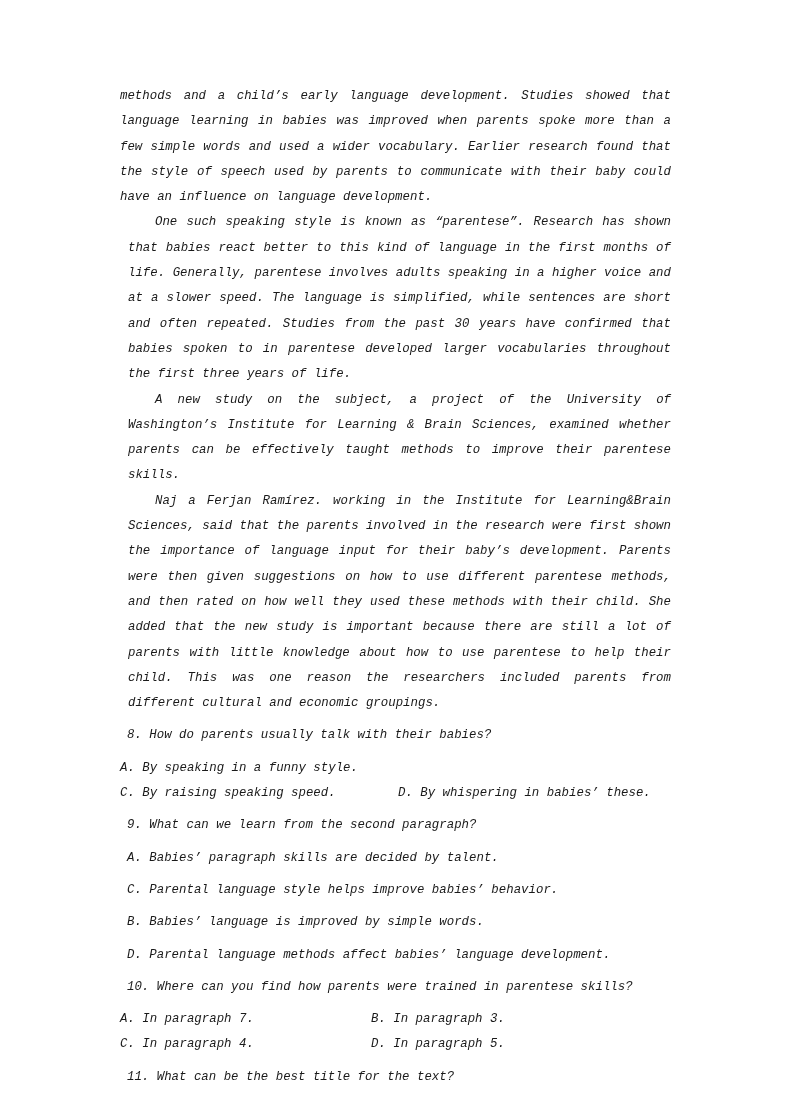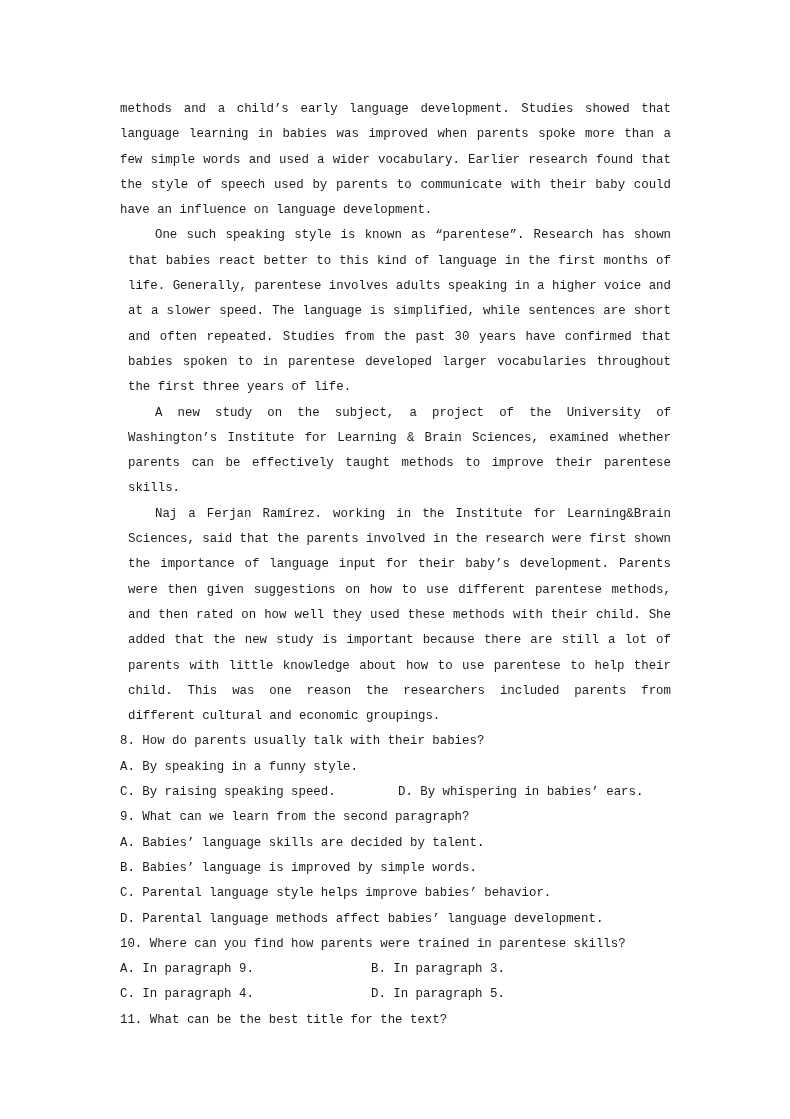--- a/index.html
+++ b/index.html
@@ -12,36 +12,37 @@
       height: 1119px;
       position: relative;
       overflow: hidden;
       color: #1a1a1a;
       font-family: "Liberation Mono", "DejaVu Sans Mono", monospace;
       font-size: 12.4px;
     }
     .page {
       position: absolute;
       left: 120px;
-      top: 97px;
+      top: 84px;
       width: 551px;
+      font-style: italic;
     }
     .para {
       margin: 0;
       line-height: 25.3px;
       text-align: justify;
       text-align-last: left;
       word-spacing: 0px;
     }
     .para.indent {
       text-indent: 27px;
       margin-left: 8px;
     }
     .q-line {
-      margin: 0;
+      margin: 7px;
       line-height: 25.3px;
       white-space: nowrap;
     }
     .opt-row {
       position: relative;
       height: 25.3px;
       line-height: 25.3px;
       white-space: nowrap;
     }
     .opt-row .col {
@@ -62,36 +63,36 @@
   <p class="para indent">A new study on the subject, a project of the University of Washington’s Institute for Learning &amp; Brain Sciences, examined whether parents can be effectively taught methods to improve their parentese skills.</p>
   <p class="para indent">Naj a Ferjan Ramírez. working in the Institute for Learning&amp;Brain Sciences, said that the parents involved in the research were first shown the importance of language input for their baby’s development. Parents were then given suggestions on how to use different parentese methods, and then rated on how well they used these methods with their child. She added that the new study is important because there are still a lot of parents with little knowledge about how to use parentese to help their child. This was one reason the researchers included parents from different cultural and economic groupings.</p>
 
   <div>
     <p class="q-line">8. How do parents usually talk with their babies?</p>
     <div class="opt-row q8">
       <span class="col left">A. By speaking in a funny style.</span>
     </div>
     <div class="opt-row q8">
       <span class="col left">C. By raising speaking speed.</span>
-      <span class="col right">D. By whispering in babies’ ears.</span>
+      <span class="col right">D. By whispering in babies’ these.</span>
     </div>
   </div>
 
   <div>
     <p class="q-line">9. What can we learn from the second paragraph?</p>
-    <p class="q-line">A. Babies’ language skills are decided by talent.</p>
+    <p class="q-line">A. Babies’ paragraph skills are decided by talent.</p>
+    <p class="q-line">C. Parental language style helps improve babies’ behavior.</p>
     <p class="q-line">B. Babies’ language is improved by simple words.</p>
-    <p class="q-line">C. Parental language style helps improve babies’ behavior.</p>
     <p class="q-line">D. Parental language methods affect babies’ language development.</p>
   </div>
 
   <div>
     <p class="q-line">10. Where can you find how parents were trained in parentese skills?</p>
     <div class="opt-row q10">
-      <span class="col left">A. In paragraph 9.</span>
+      <span class="col left">A. In paragraph 7.</span>
       <span class="col right">B. In paragraph 3.</span>
     </div>
     <div class="opt-row q10">
       <span class="col left">C. In paragraph 4.</span>
       <span class="col right">D. In paragraph 5.</span>
     </div>
   </div>
 
   <div>
     <p class="q-line">11. What can be the best title for the text?</p>

